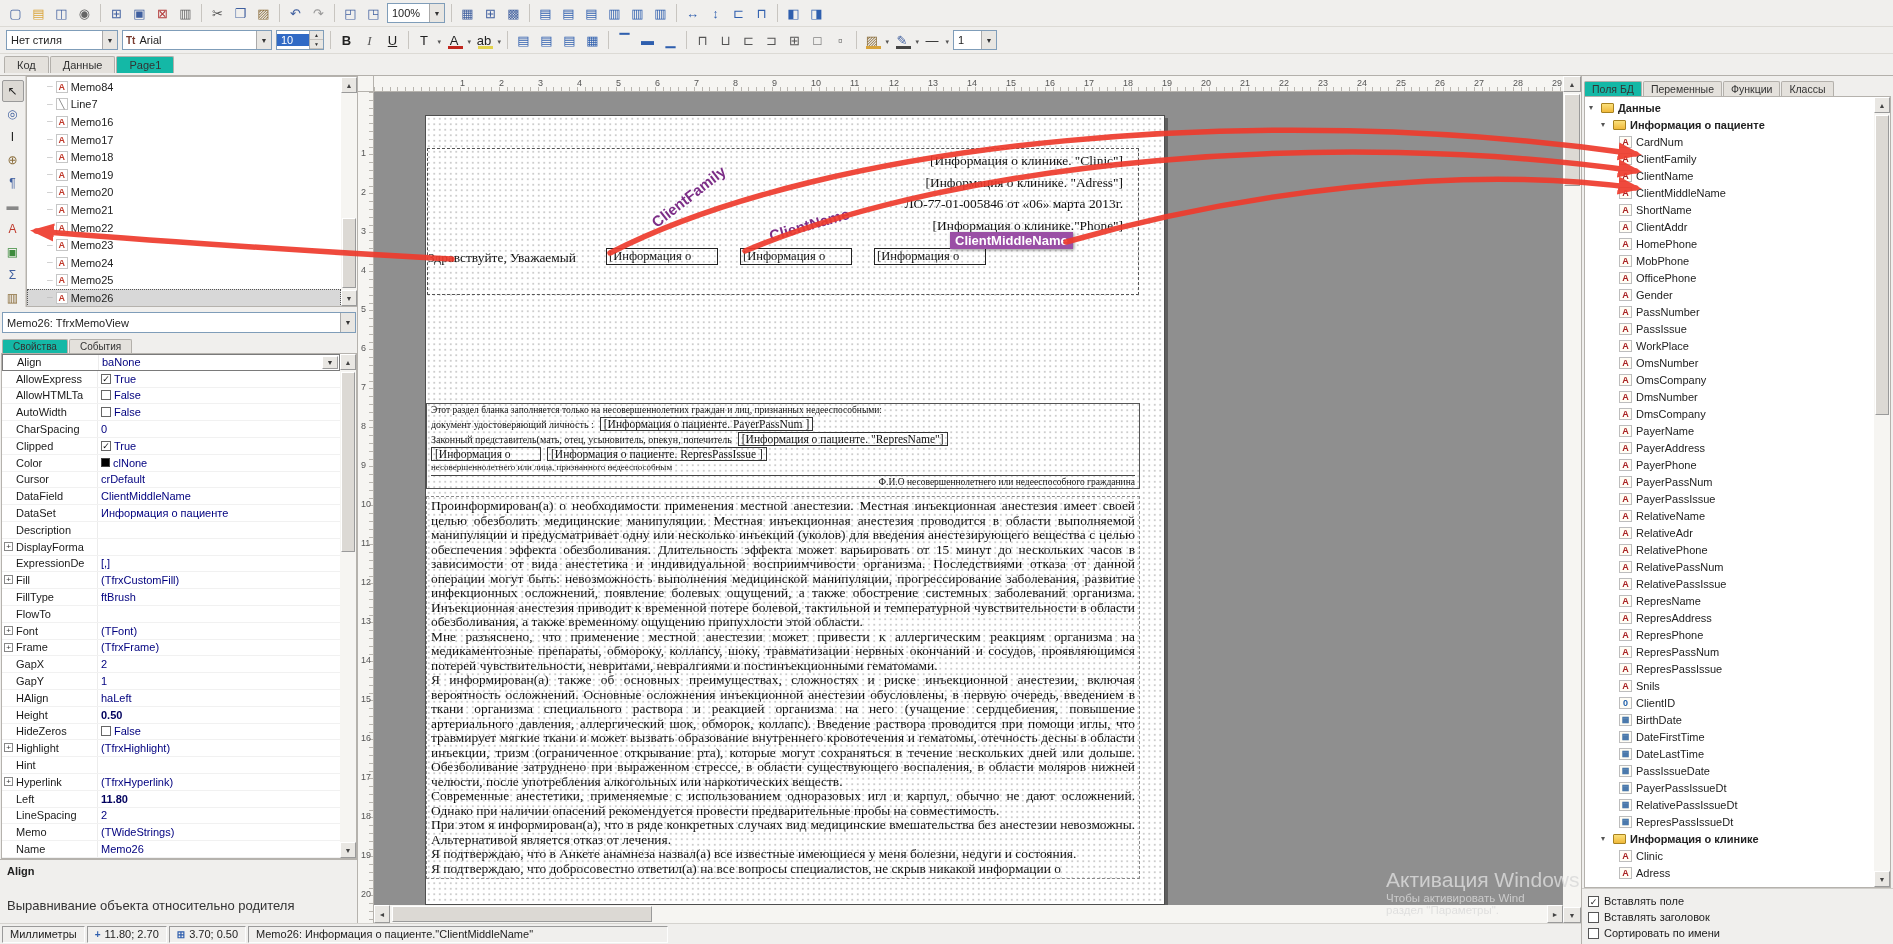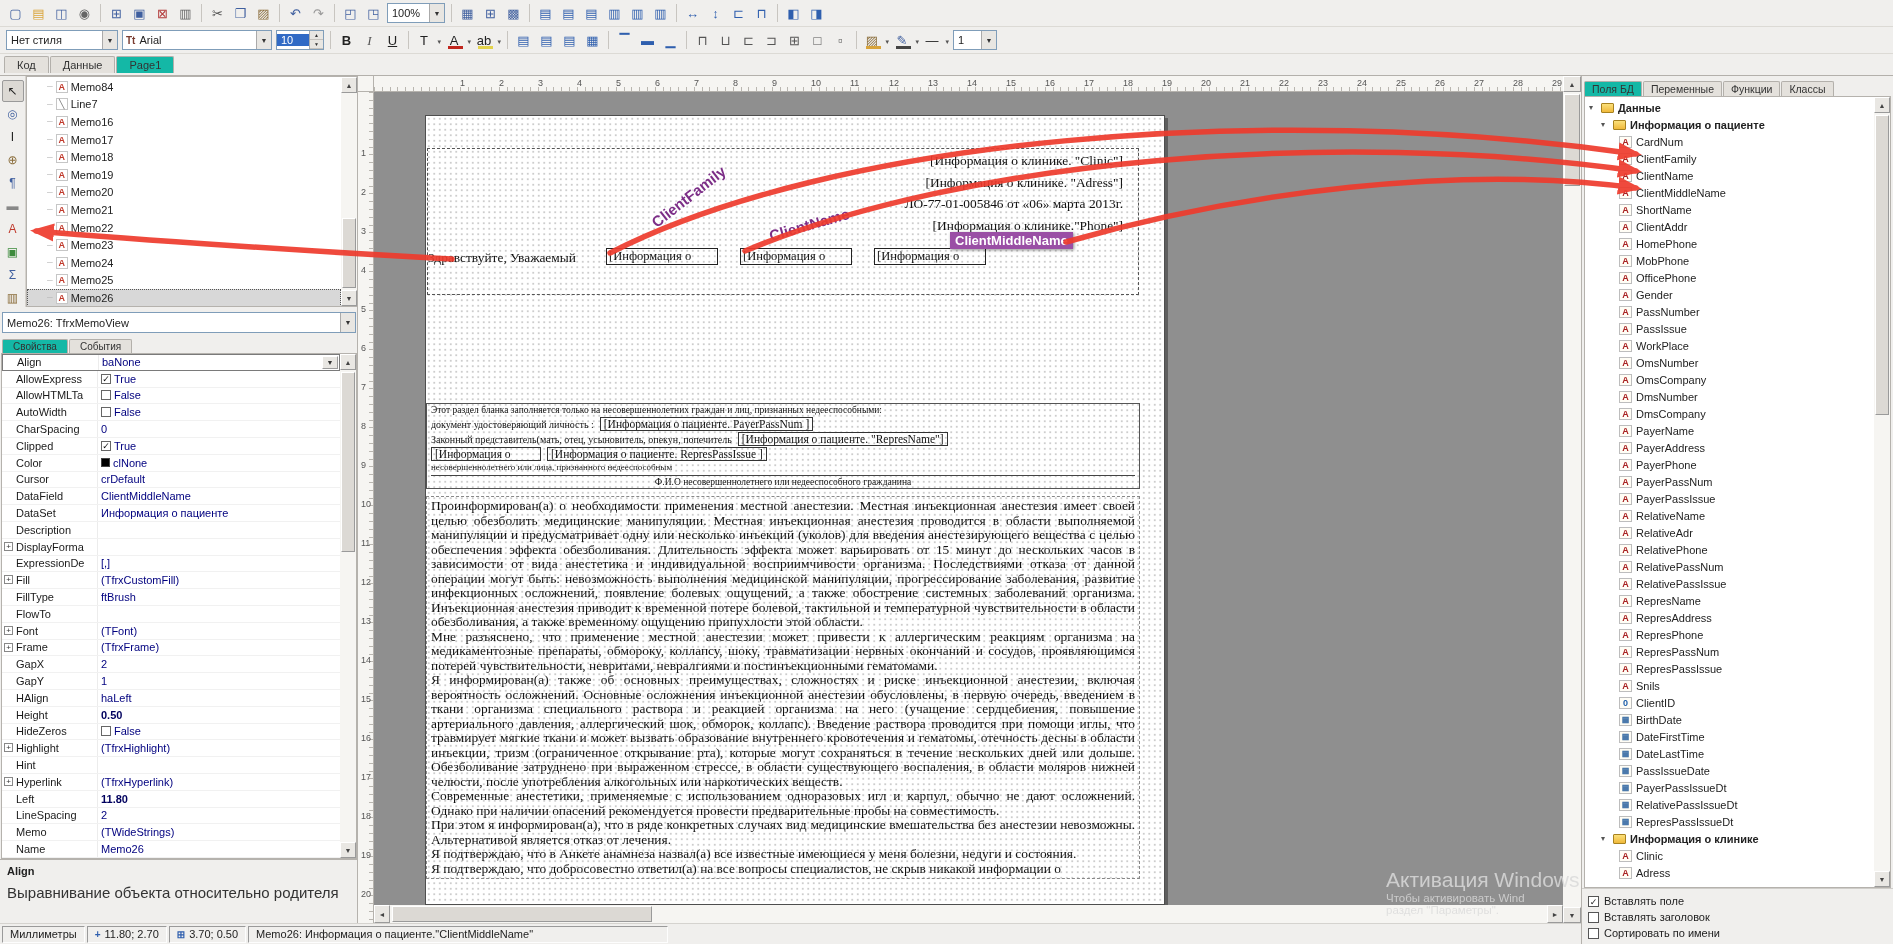--- a/index.html
+++ b/index.html
@@ -54,21 +54,21 @@
   .pexp{position:absolute;left:2px;top:3px;width:9px;height:9px;border:1px solid #888;background:#fff;font-size:8px;line-height:7px;text-align:center;color:#333}
   .pval{flex:1;display:flex;align-items:center;gap:3px;padding-left:3px;overflow:hidden;white-space:nowrap}
   .pvt{color:#00007f}
   .pvt.pb{font-weight:bold;color:#00005e}
   .pcb{width:10px;height:10px;border:1px solid #666;background:#fff;font-size:9px;line-height:9px;text-align:center;color:#111;flex:none}
   .pcolor{width:9px;height:9px;background:#000;border:1px solid #444;flex:none}
   .prow-sel{border:1px solid #7a7a7a}
   .pcombo{position:absolute;right:1px;top:1px;bottom:1px;width:16px;background:#e8e6e2;border:1px solid;border-color:#fff #9a9a9a #9a9a9a #fff;font-size:7px;display:flex;align-items:center;justify-content:center;color:#333}
   .propdesc{position:absolute;left:0;top:783px;width:357px;height:64px;background:#f0efed;border-top:1px solid #b5b2ad;padding:5px 7px}
   .pd-title{font-weight:bold;font-size:11px}
-  .pd-text{font-size:15px;color:#333;margin-top:7px}
+  .pd-text{font-size:13px;color:#333;margin-top:21px}
 
   
   .vsb{width:16px;display:flex;flex-direction:column;background:#f0efed}
   .sb-btn{width:16px;height:16px;flex:none;background:#e9e7e3;border:1px solid;border-color:#fff #9a9a9a #9a9a9a #fff;font-size:7px;display:flex;align-items:center;justify-content:center;color:#444}
   .sb-track{flex:1;position:relative;background:#f6f5f2}
   .sb-thumb{position:absolute;left:1px;right:1px;background:#dcd9d4;border:1px solid;border-color:#fff #9a9a9a #9a9a9a #fff}
   .objtree-sb{position:absolute;right:0;top:0;bottom:0}
   .pg-sb{position:absolute;right:0;top:0;bottom:0}
   .rp-sb{position:absolute;right:0;top:0;bottom:0}
   .hsb{height:18px;display:flex;background:#f0efed}
@@ -105,21 +105,21 @@
   .f1{left:178px}.f2{left:312px}.f3{left:446px}
   .doc-title{position:absolute;left:0;top:157px;width:716px;text-align:center;font-size:16.5px;text-decoration:underline;white-space:nowrap}
   .ident{position:absolute;left:2px;top:192px;font-size:13.4px;line-height:17.2px}
   .legal{position:absolute;left:0;top:287px;width:714px;height:86px;border:1px solid #555;padding:1px 4px;font-family:"Liberation Serif",serif}
   .lg-t1{font-size:9.5px;line-height:11px}
   .lg-row{display:flex;align-items:baseline;gap:6px;margin-top:1px;white-space:nowrap}
   .lg-small{font-size:10px}
   .lg-field{font-size:11.5px;border:1px solid #333;padding:0 3px;white-space:nowrap;overflow:hidden}
   .w110{width:110px;flex:none}
   .lg-t2{font-size:9px;margin-top:1px}
-  .lg-t3{font-size:9.5px;text-align:center;border-top:1px solid #444;margin-top:3px;padding-top:1px}
+  .lg-t3{font-size:9.5px;text-align:right;border-top:1px solid #444;margin-top:3px;padding-top:1px}
   .paras{position:absolute;left:0;top:380px;width:714px;border:1px dashed #888;padding:2px 4px;font-size:13.4px;line-height:14.5px;text-align:justify}
   .paras p{margin:0}
   .ann{position:absolute;font-family:"Liberation Sans",sans-serif;font-weight:bold;font-size:15px;text-shadow:0 0 3px #fff,0 0 3px #fff,1px 1px 2px #fff}
   .ann-family{left:218px;top:72px;transform:rotate(-38deg)}
   .ann-name{left:342px;top:100px;transform:rotate(-16deg)}
   .ann-mid{position:absolute;left:524px;top:116px;color:#fff;font-family:"Liberation Sans",sans-serif;font-weight:bold;font-size:13px;padding:1px 5px;box-shadow:1px 1px 3px rgba(0,0,0,.45)}
 
   
   #rightpanel{position:absolute;left:1581px;top:76px;width:312px;height:868px;background:#f0efed;border-left:1px solid #b5b2ad;display:flex;flex-direction:column}
   #rpTabs{display:flex;align-items:flex-end;padding:2px 2px 0;height:20px;flex:none}

